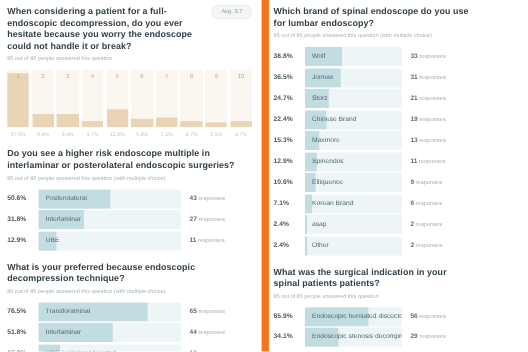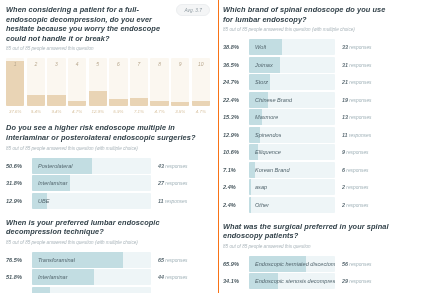--- a/index.html
+++ b/index.html
@@ -4,23 +4,23 @@
 <style>
   html,body{margin:0;padding:0;}
   body{
     width:440px;height:293px;overflow:hidden;
     background:#ffffff;
     font-family:"Liberation Sans", sans-serif;
     color:#3c4a50;
     -webkit-font-smoothing:antialiased;
   }
   .page{display:flex;width:440px;height:293px;box-sizing:border-box;}
-  .col{box-sizing:border-box;font-style:italic;}
+  .col{box-sizing:border-box;}
   .col-left{width:218px;padding:5px 8px 0 6px;}
-  .col-right{width:184px;padding:5px 8px 0 4px;border-left:1px solid #f97316;}
+  .col-right{width:184px;padding:5px 8px 0 4px;border-left:6px solid #f97316;}
 
   .card{margin-bottom:9px;}
   .q-head{position:relative;}
   .q-title{
     font-size:7.4px;line-height:9.6px;font-weight:bold;color:#33424a;
     margin:0 0 3px 0;padding-right:42px;letter-spacing:.01em;
   }
   .q-title.nopad{padding-right:0;}
   .q-sub{font-size:4.6px;line-height:6px;color:#a9b4ba;margin:0 0 6px 0;}
 
@@ -177,21 +177,21 @@
             <div class="row-track">
               <div class="row-fill" style="width: 12.9%;"></div>
               <div class="row-label">UBE</div>
             </div>
             <div class="row-resp"><b>11</b> responses</div>
           </div>
         </div>
     </div>
 
     <div class="card">
-      <div class="q-title nopad">When is your preferred lumbar endoscopic decompression technique?</div>
+      <div class="q-title nopad">What is your preferred because endoscopic decompression technique?</div>
       <div class="q-sub">85 out of 85 people answered this question (with multiple choice)</div>
       <div class="rows" id="technique-rows">
           <div class="row">
             <div class="row-pct">76.5%</div>
             <div class="row-track">
               <div class="row-fill" style="width: 76.5%;"></div>
               <div class="row-label">Transforaminal</div>
             </div>
             <div class="row-resp"><b>65</b> responses</div>
           </div>
@@ -299,21 +299,21 @@
             <div class="row-track">
               <div class="row-fill" style="width: 2.4%;"></div>
               <div class="row-label">Other</div>
             </div>
             <div class="row-resp"><b>2</b> responses</div>
           </div>
         </div>
     </div>
 
     <div class="card">
-      <div class="q-title nopad">What was the surgical preferred in your spinal endoscopy patients?</div>
+      <div class="q-title nopad">What was the surgical indication in your spinal patients patients?</div>
       <div class="q-sub">85 out of 85 people answered this question</div>
       <div class="rows" id="indication-rows">
           <div class="row">
             <div class="row-pct">65.9%</div>
             <div class="row-track">
               <div class="row-fill" style="width: 65.9%;"></div>
               <div class="row-label">Endoscopic herniated discectomy</div>
             </div>
             <div class="row-resp"><b>56</b> responses</div>
           </div>

